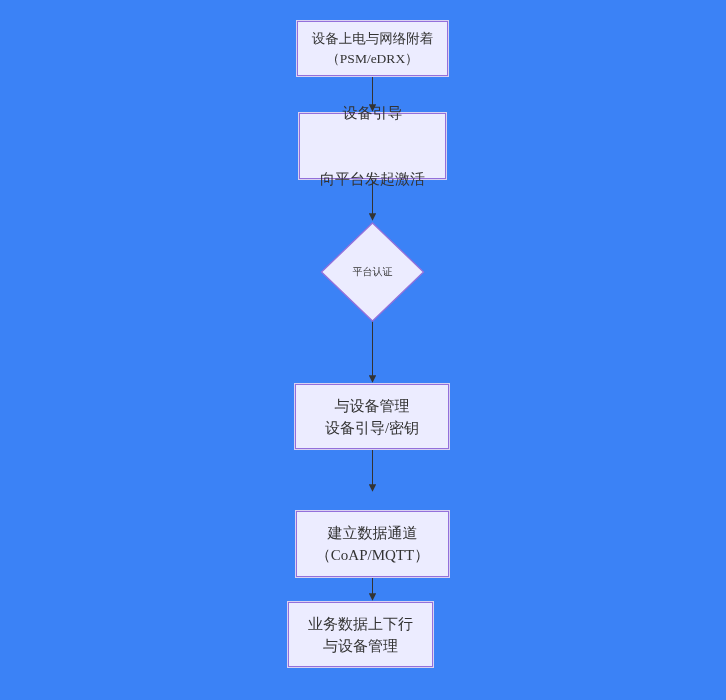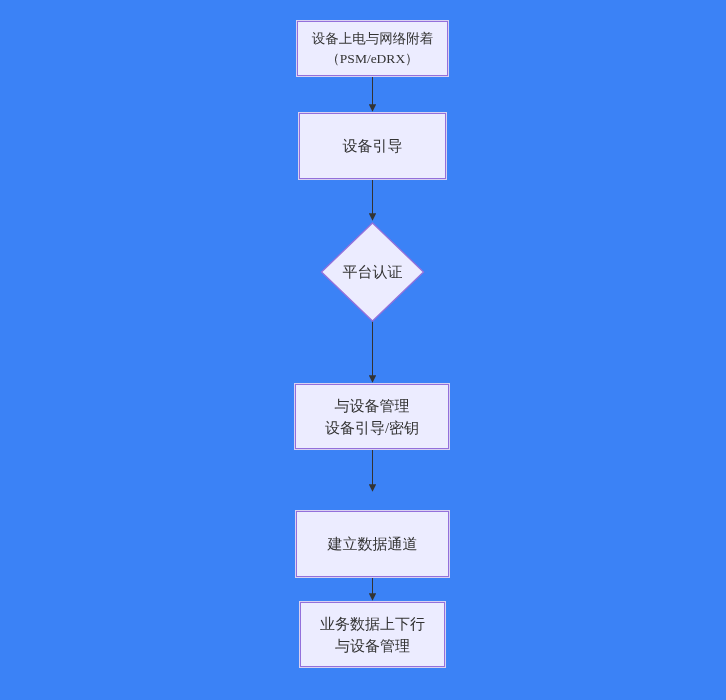--- a/index.html
+++ b/index.html
@@ -34,21 +34,21 @@
   .node.small {
     font-size: 13.5px;
     line-height: 20px;
   }
   .diamond-text {
     position: absolute;
     display: flex;
     align-items: center;
     justify-content: center;
     text-align: right;
-    font-size: 15px;
+    font-size: 10px;
   }
   .edge-label {
     position: absolute;
     transform: translate(-50%, -50%);
     background: #e8e8e8;
     padding: 1px 3px;
     font-size: 15px;
     line-height: 20px;
     color: #333333;
     white-space: nowrap;
@@ -76,35 +76,37 @@
     <polygon points="372.5,223 423.5,272 372.5,321 321.5,272" fill="#ECECFF" stroke="#9370DB" stroke-width="1.3"></polygon>
   </svg>
 
   <div class="node small" style="left:297px; top:21px; width:151px; height:55px;">
     <span>设备上电与网络附着</span>
     <span>（PSM/eDRX）</span>
   </div>
 
   <div class="node" style="left:299px; top:113px; width:147px; height:66px;gap:44px;">
     <span>设备引导</span>
+    <span>向平台发起激活</span>
   </div>
 
   <div class="diamond-text" style="left:321px; top:223px; width:103px; height:98px;">
     <span>平台认证</span>
   </div>
 
   <div class="edge-label" style="left:372.5px; top:352px;">通过</div>
 
   <div class="node" style="left:295px; top:384px; width:154px; height:65px;">
     <span>与设备管理</span>
     <span>设备引导/密钥</span>
   </div>
 
   <div class="node" style="left:296px; top:493px; width:153px; height:66px;margin-top:18px;">
     <span>建立数据通道</span>
+    <span>（CoAP/MQTT）</span>
   </div>
 
-  <div class="node" style="left:300px; top:602px; width:145px; height:65px;">
+  <div class="node" style="left:288px; top:602px; width:145px; height:65px;">
     <span>业务数据上下行</span>
     <span>与设备管理</span>
   </div>
 
 </div>
 
 </body></html>

